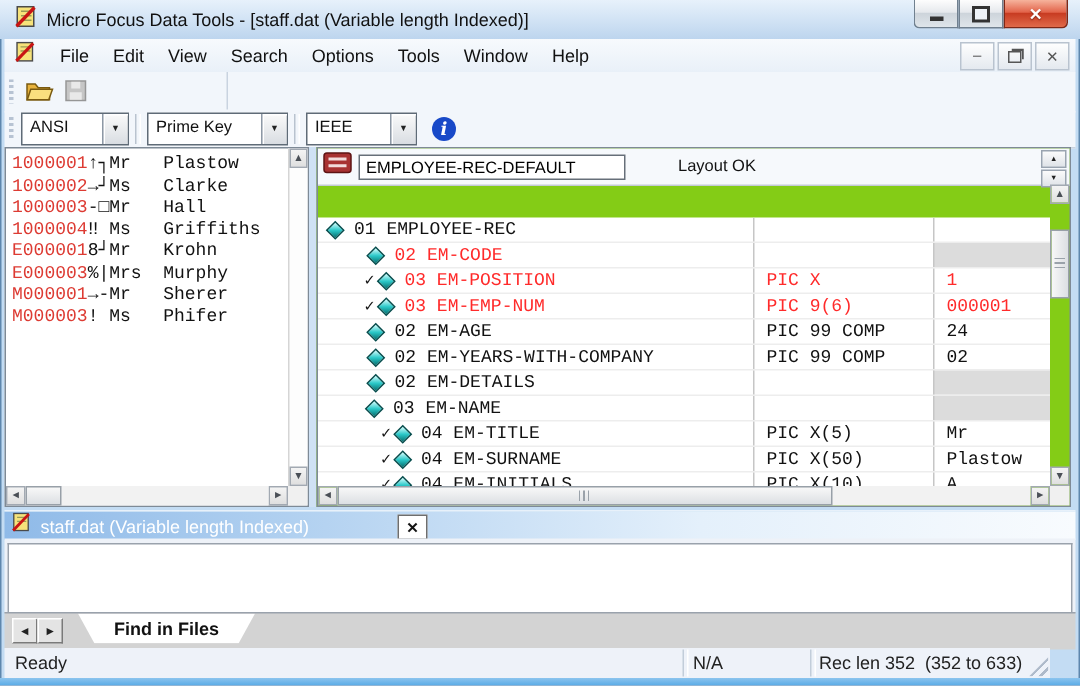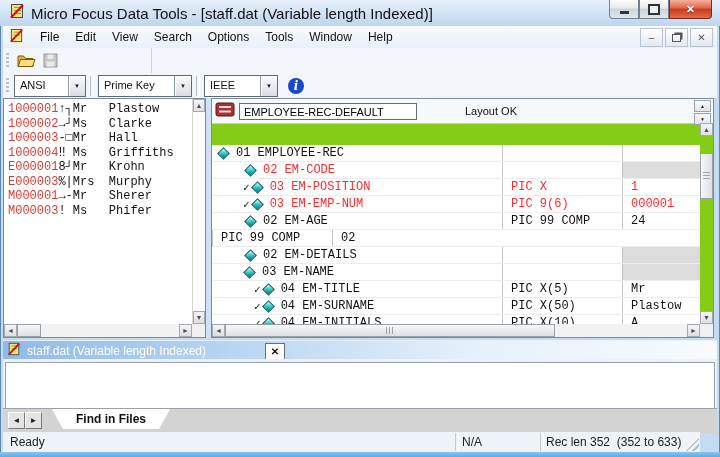--- a/index.html
+++ b/index.html
@@ -1,21 +1,21 @@
 <!DOCTYPE html>
 <html><head>
 <meta charset="utf-8">
 <style>
   html,body{margin:0;padding:0;background:#9db8d2;font-family:"Liberation Sans",sans-serif;}
   #win{position:relative;width:720px;height:457px;background:#c3dcf3;box-shadow:inset 0 0 0 1px #5e87ad;overflow:hidden;}
   .abs{position:absolute;}
   
   #titlebar{left:0;top:0;right:0;height:26px;background:linear-gradient(#e7f1fb,#d0e2f4 55%,#bdd5ee);display:flex;align-items:center;}
   #titlebar .app-icon{margin:0 6px 0 9px;}
-  #title-text{font-size:15px;color:#111;}
+  #title-text{font-size:12px;color:#111;}
   #caption-buttons{position:absolute;right:8px;top:0;display:flex;}
   .cap-btn{width:28px;height:18px;border:1px solid #70808f;border-top:none;background:linear-gradient(#fdfdfd,#e6e9ed 45%,#cdd4db 50%,#dfe5ea);display:flex;align-items:center;justify-content:center;}
   .cap-btn.first{border-radius:0 0 0 4px;}
   .cap-btn.close{width:41px;background:linear-gradient(#f6b39c,#e2644a 45%,#c83c22 50%,#e06a4a);border-color:#7e2817;border-radius:0 0 4px 0;color:#fff;font-size:11px;font-weight:bold;text-shadow:0 1px 1px #7a2010;}
   .g-min{width:9px;height:3px;background:#333;margin-top:7px;}
   .g-restore{width:8px;height:7px;border:2px solid #333;background:#eef3f8;position:relative;}
   
   #menubar{left:3px;top:26px;right:3px;height:22px;background:linear-gradient(#f7fafd,#e9f0f8);display:flex;align-items:center;border-bottom:1px solid #d9e2ee;}
   #menubar .app-icon{margin:0 8px 0 6px;}
   .menu-item{font-size:12px;color:#111;padding:2px 8px;}
@@ -38,21 +38,21 @@
   #records{position:absolute;left:0;top:0;right:13px;bottom:13px;overflow:hidden;padding:3px 0 0 4px;}
   .rec{font:12px/14.5px "Liberation Mono","DejaVu Sans Mono",monospace;white-space:pre;color:#111;}
   .rec .k{color:#dd3b33;}
   .rec .c{display:inline-block;width:2ch;}
   .rec .t{display:inline-block;width:5ch;}
   #splitter{left:206px;top:98px;width:5px;height:240px;background:#cfe1f4;}
   #rightpane{left:211px;top:98px;width:503px;height:240px;background:#84cc16;border:1px solid #7e8a96;box-sizing:border-box;}
   
   #rp-header{position:absolute;left:0;top:0;right:0;height:24px;background:#f6f9fc;border-bottom:1px solid #c3cbd4;display:flex;align-items:center;}
   #rec-name-box{width:178px;height:17px;border:1px solid #666f79;background:#fff;font-size:11px;padding:2px 0 0 4px;margin-left:4px;box-sizing:border-box;white-space:nowrap;overflow:hidden;}
-  #layout-status{font-size:11px;margin-left:48px;color:#111;}
+  #layout-status{font-size:11px;margin-left:35px;color:#111;}
   #spinner{position:absolute;right:2px;top:1px;width:17px;}
   .spin-btn{height:10px;border:1px solid #9aa4b0;background:linear-gradient(#fbfbfb,#dfe3e8);font-size:5px;color:#222;display:flex;align-items:center;justify-content:center;margin-bottom:1px;}
   
   #theader{position:absolute;left:0;top:24px;right:13px;height:22px;background:#fff;border-bottom:1px solid #9aa2ac;display:flex;font:12px "Liberation Mono","DejaVu Sans Mono",monospace;align-items:center;}
   #trows{position:absolute;left:0;top:46px;right:13px;bottom:13px;overflow:hidden;background:#fff;}
   .c-name{flex:1 1 auto;display:flex;align-items:center;overflow:hidden;padding-left:6px;height:100%;box-sizing:border-box;}
   .c-fmt{width:120px;flex:none;border-left:1px solid #c6c6c6;padding-left:8px;height:100%;display:flex;align-items:center;box-sizing:border-box;}
   .c-val{width:78px;flex:none;border-left:1px solid #c6c6c6;padding-left:8px;height:100%;display:flex;align-items:center;box-sizing:border-box;}
   .trow{display:flex;height:16px;border-bottom:1px solid #ededed;font:12px "Liberation Mono","DejaVu Sans Mono",monospace;color:#111;align-items:stretch;}
   .trow.L1 .c-name{padding-left:5px;}
@@ -282,20 +282,24 @@
       </div>
       <div class="trow L2">
         <span class="c-name">
             <span class="diamond"></span>
             <span>02 EM-AGE</span>
           </span>
         <span class="c-fmt">PIC 99 COMP</span>
           <span class="c-val">24</span>
       </div>
       <div class="trow L2">
+        <span class="c-name">
+            <span class="diamond"></span>
+            <span>02 EM-YEARS-WITH-COMPANY</span>
+          </span>
         <span class="c-fmt">PIC 99 COMP</span>
           <span class="c-val">02</span>
       </div>
       <div class="trow L2 grayval">
         <span class="c-name">
             <span class="diamond"></span>
             <span>02 EM-DETAILS</span>
           </span>
         <span class="c-fmt"></span>
           <span class="c-val"></span>

